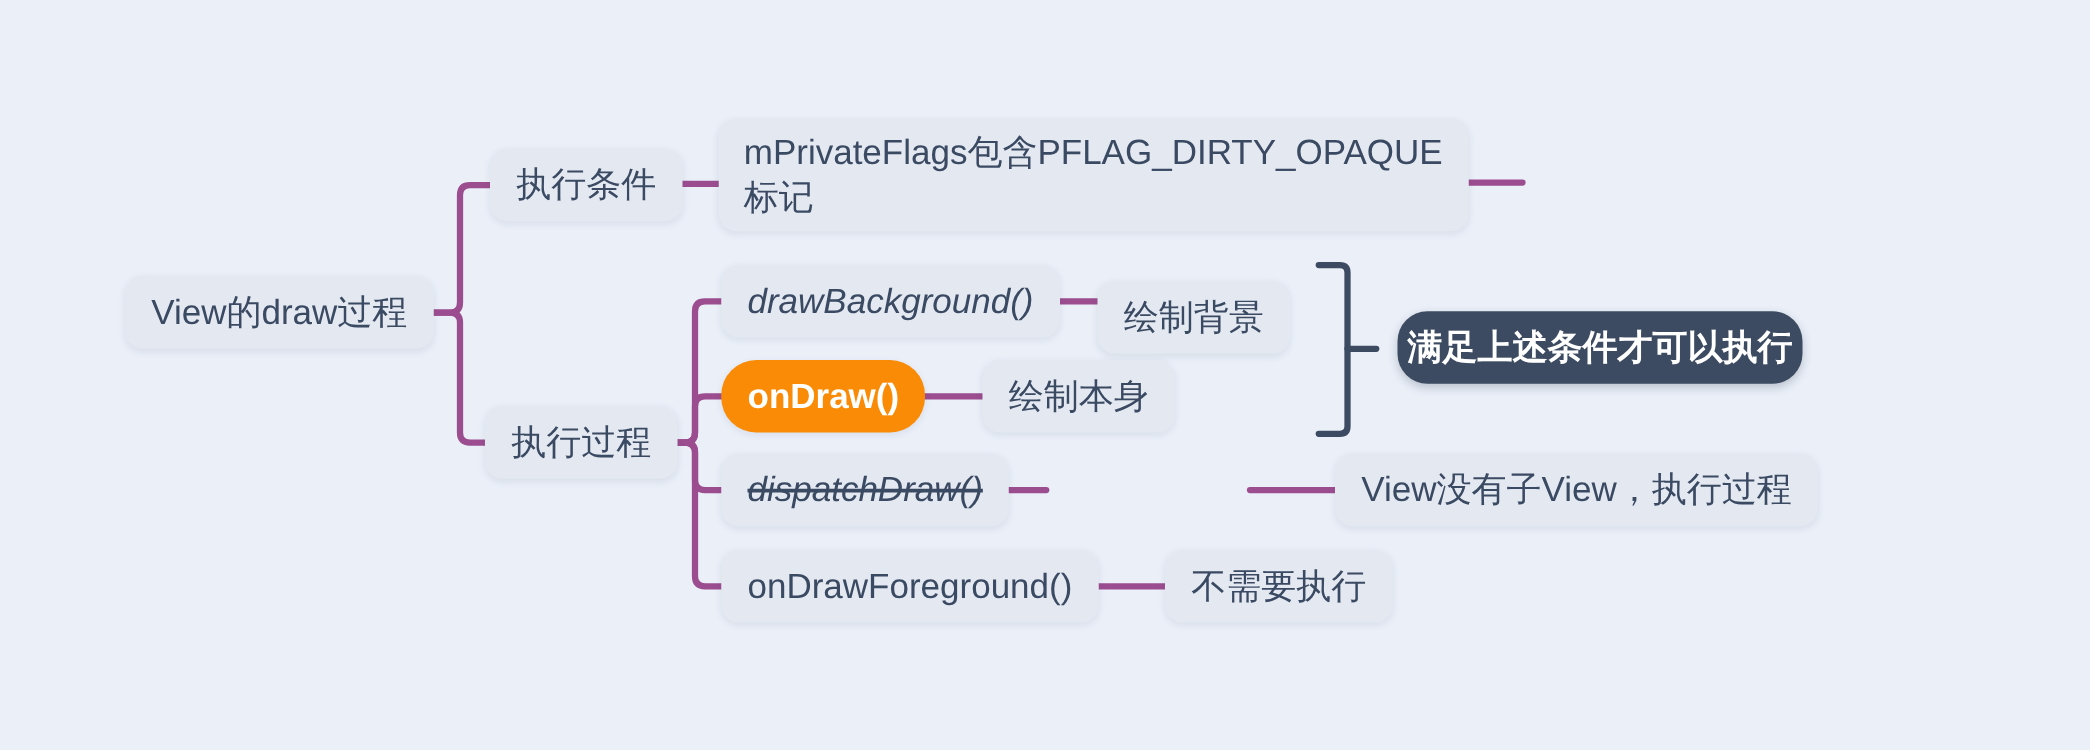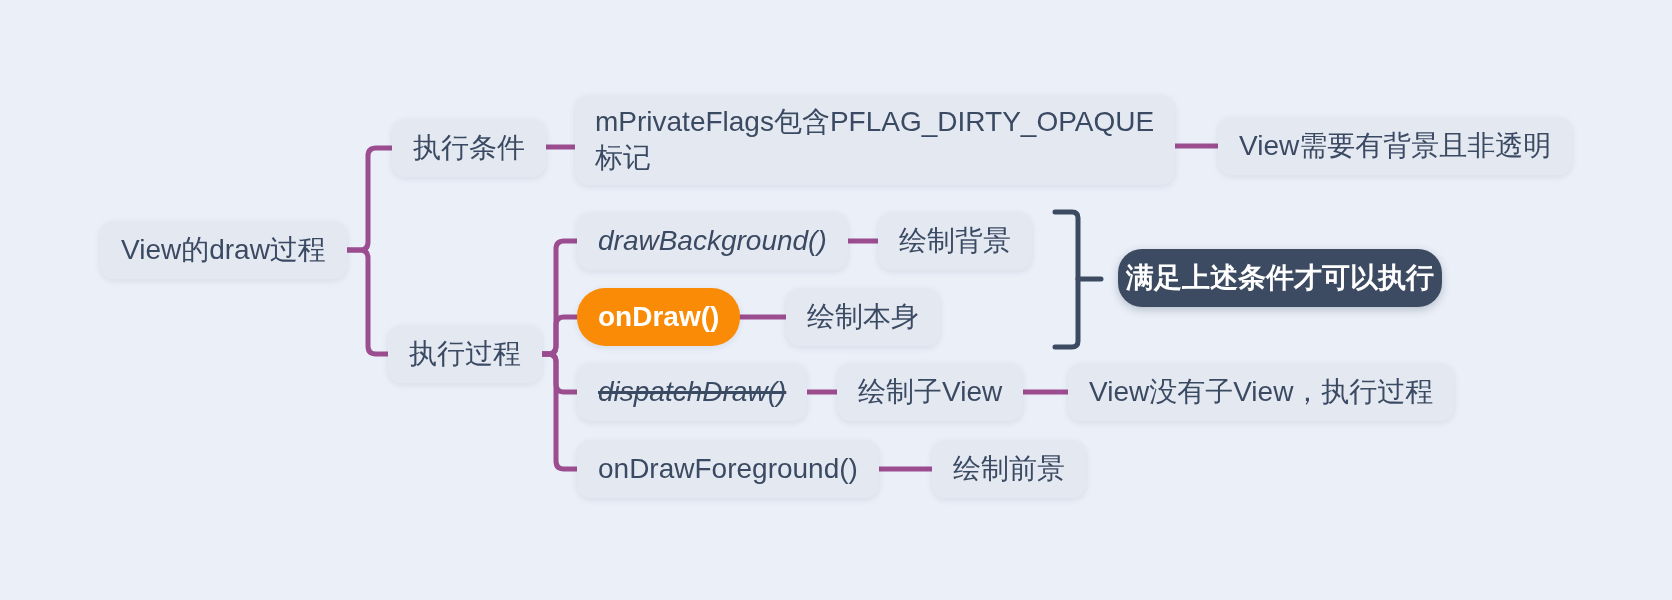--- a/index.html
+++ b/index.html
@@ -108,37 +108,35 @@
     <path class="bracket" d="M 1055 212 H 1072 Q 1078 212 1078 218 V 341 Q 1078 347 1072 347 H 1055"></path>
     <path class="bracket" d="M 1078 279 H 1101"></path>
   </svg>
 
   <div class="node" style="left:392px;top:148px;">执行条件</div>
 
   <div class="node" style="left:100px;top:250px;">View的draw过程</div>
 
   <div class="node node--wrap" style="left:575px;top:140px;">mPrivateFlags包含PFLAG_DIRTY_OPAQUE标记</div>
 
-  <div class="node" style="left:1218px;top:146px;">View需要有背景且非透明</div>
 
   <div class="node" style="left:388px;top:354px;">执行过程</div>
 
   <div class="node" style="left:577px;top:241px;font-style:italic;">drawBackground()</div>
 
-  <div class="node" style="left:878px;top:241px;">绘制背景</div>
+  <div class="node" style="left:878px;top:254px;">绘制背景</div>
 
   <div class="node node--highlight" style="left:577px;top:317px;">onDraw()</div>
 
   <div class="node" style="left:786px;top:317px;text-align:right;">绘制本身</div>
 
   <div class="node node--strike" style="left:577px;top:392px;">dispatchDraw()</div>
 
-  <div class="node" style="left:837px;top:392px;">绘制子View</div>
 
   <div class="node" style="left:1068px;top:392px;">View没有子View，执行过程</div>
 
   <div class="node" style="left:577px;top:469px;">onDrawForeground()</div>
 
-  <div class="node" style="left:932px;top:469px;">绘制前景</div>
+  <div class="node" style="left:932px;top:469px;">不需要执行</div>
 
   <div class="node node--summary" style="left:1118px;top:278px;">满足上述条件才可以执行</div>
 
 </div>
 
 </body></html>

